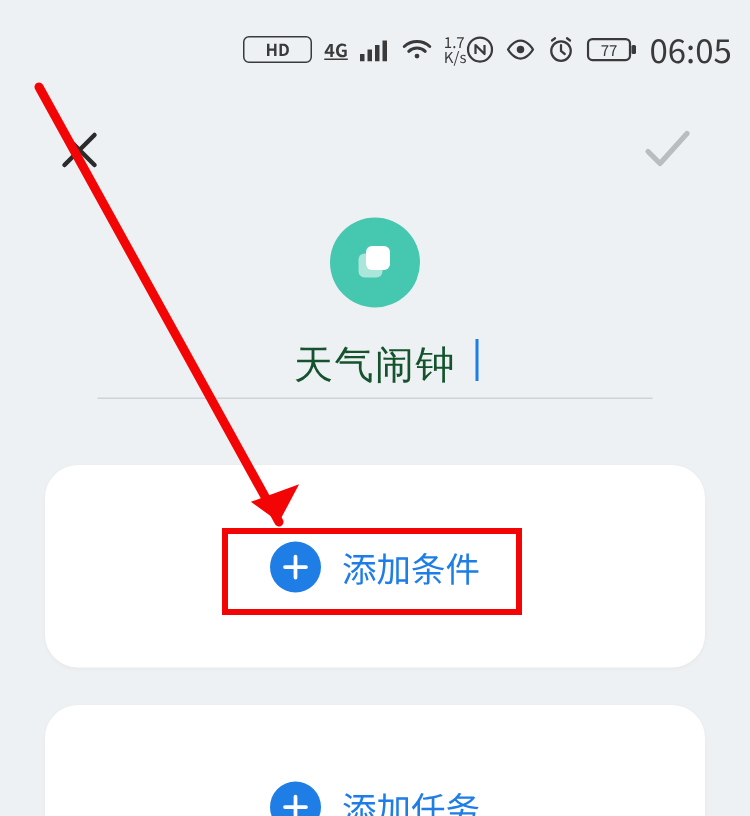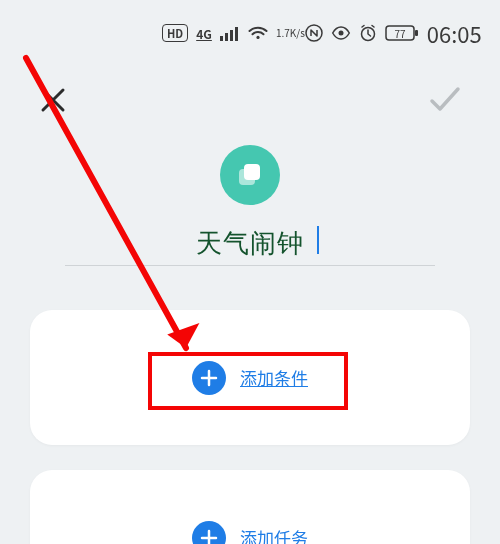--- a/index.html
+++ b/index.html
@@ -12,21 +12,21 @@
   }
 
   
   .status{
     position:absolute;top:18px;left:0;right:0;height:30px;
     display:flex;align-items:center;justify-content:space-between;
     padding:0 22px;font-size:15px;color:#3a3a3a;
   }
   .status .left,.status .right{display:flex;align-items:center;gap:8px;}
   .status svg{display:block;}
-  .net-rate{display:flex;flex-direction:row;line-height:1;font-size:10px;}
+  .net-rate{display:flex;flex-direction:column;line-height:1;font-size:10px;}
 
   
   .hdr{
     position:absolute;top:75px;left:0;right:0;height:50px;
     display:flex;align-items:center;justify-content:space-between;
     padding:0 38px;
   }
   .hdr svg{display:block;}
 
   
@@ -55,36 +55,36 @@
 
   .card{
     position:absolute;left:30px;right:30px;
     background:#fff;border-radius:22px;
     box-shadow:0 1px 3px rgba(0,0,0,.04);
     display:flex;align-items:center;justify-content:center;
   }
   .card1{top:310px;height:135px;}
   .card2{top:470px;height:135px;}
 
-  .add-btn{display:flex;align-items:center;gap:14px;font-size:17px;color:#1f7de6;text-decoration:underline;}
+  .add-btn{display:flex;align-items:center;gap:14px;font-size:23px;color:#1f7de6;}
   .plus{width:34px;height:34px;border-radius:50%;background:#1f7de6;display:flex;align-items:center;justify-content:center;}
 
   
   .anno-box{
     position:absolute;top:352px;left:148px;width:200px;height:58px;
     border:4px solid #f40505;box-sizing:border-box;pointer-events:none;
   }
   .anno-arrow{position:absolute;top:48px;left:16px;pointer-events:none;}
 </style>
 </head>
 <body>
 
 <div class="status">
   <div class="left" style="margin-left:140px;">
-    <span style="border:1.5px solid #3a3a3a;border-radius:4px;padding:0 4px;font-size:11px;font-weight:600;">HD</span>
+    <span style="border:1.5px solid #3a3a3a;border-radius:4px;padding:0 14px;font-size:11px;font-weight:600;">HD</span>
     <span style="font-size:12px;font-weight:600;text-decoration:underline;">4G</span>
 
     <svg width="20" height="16" viewBox="0 0 20 16">
       <rect x="0" y="11" width="3" height="5" fill="#3a3a3a"></rect>
       <rect x="5" y="8" width="3" height="8" fill="#3a3a3a"></rect>
       <rect x="10" y="5" width="3" height="11" fill="#3a3a3a"></rect>
       <rect x="15" y="2" width="3" height="14" fill="#3a3a3a"></rect>
     </svg>
 
     <svg width="20" height="16" viewBox="0 0 20 16">

